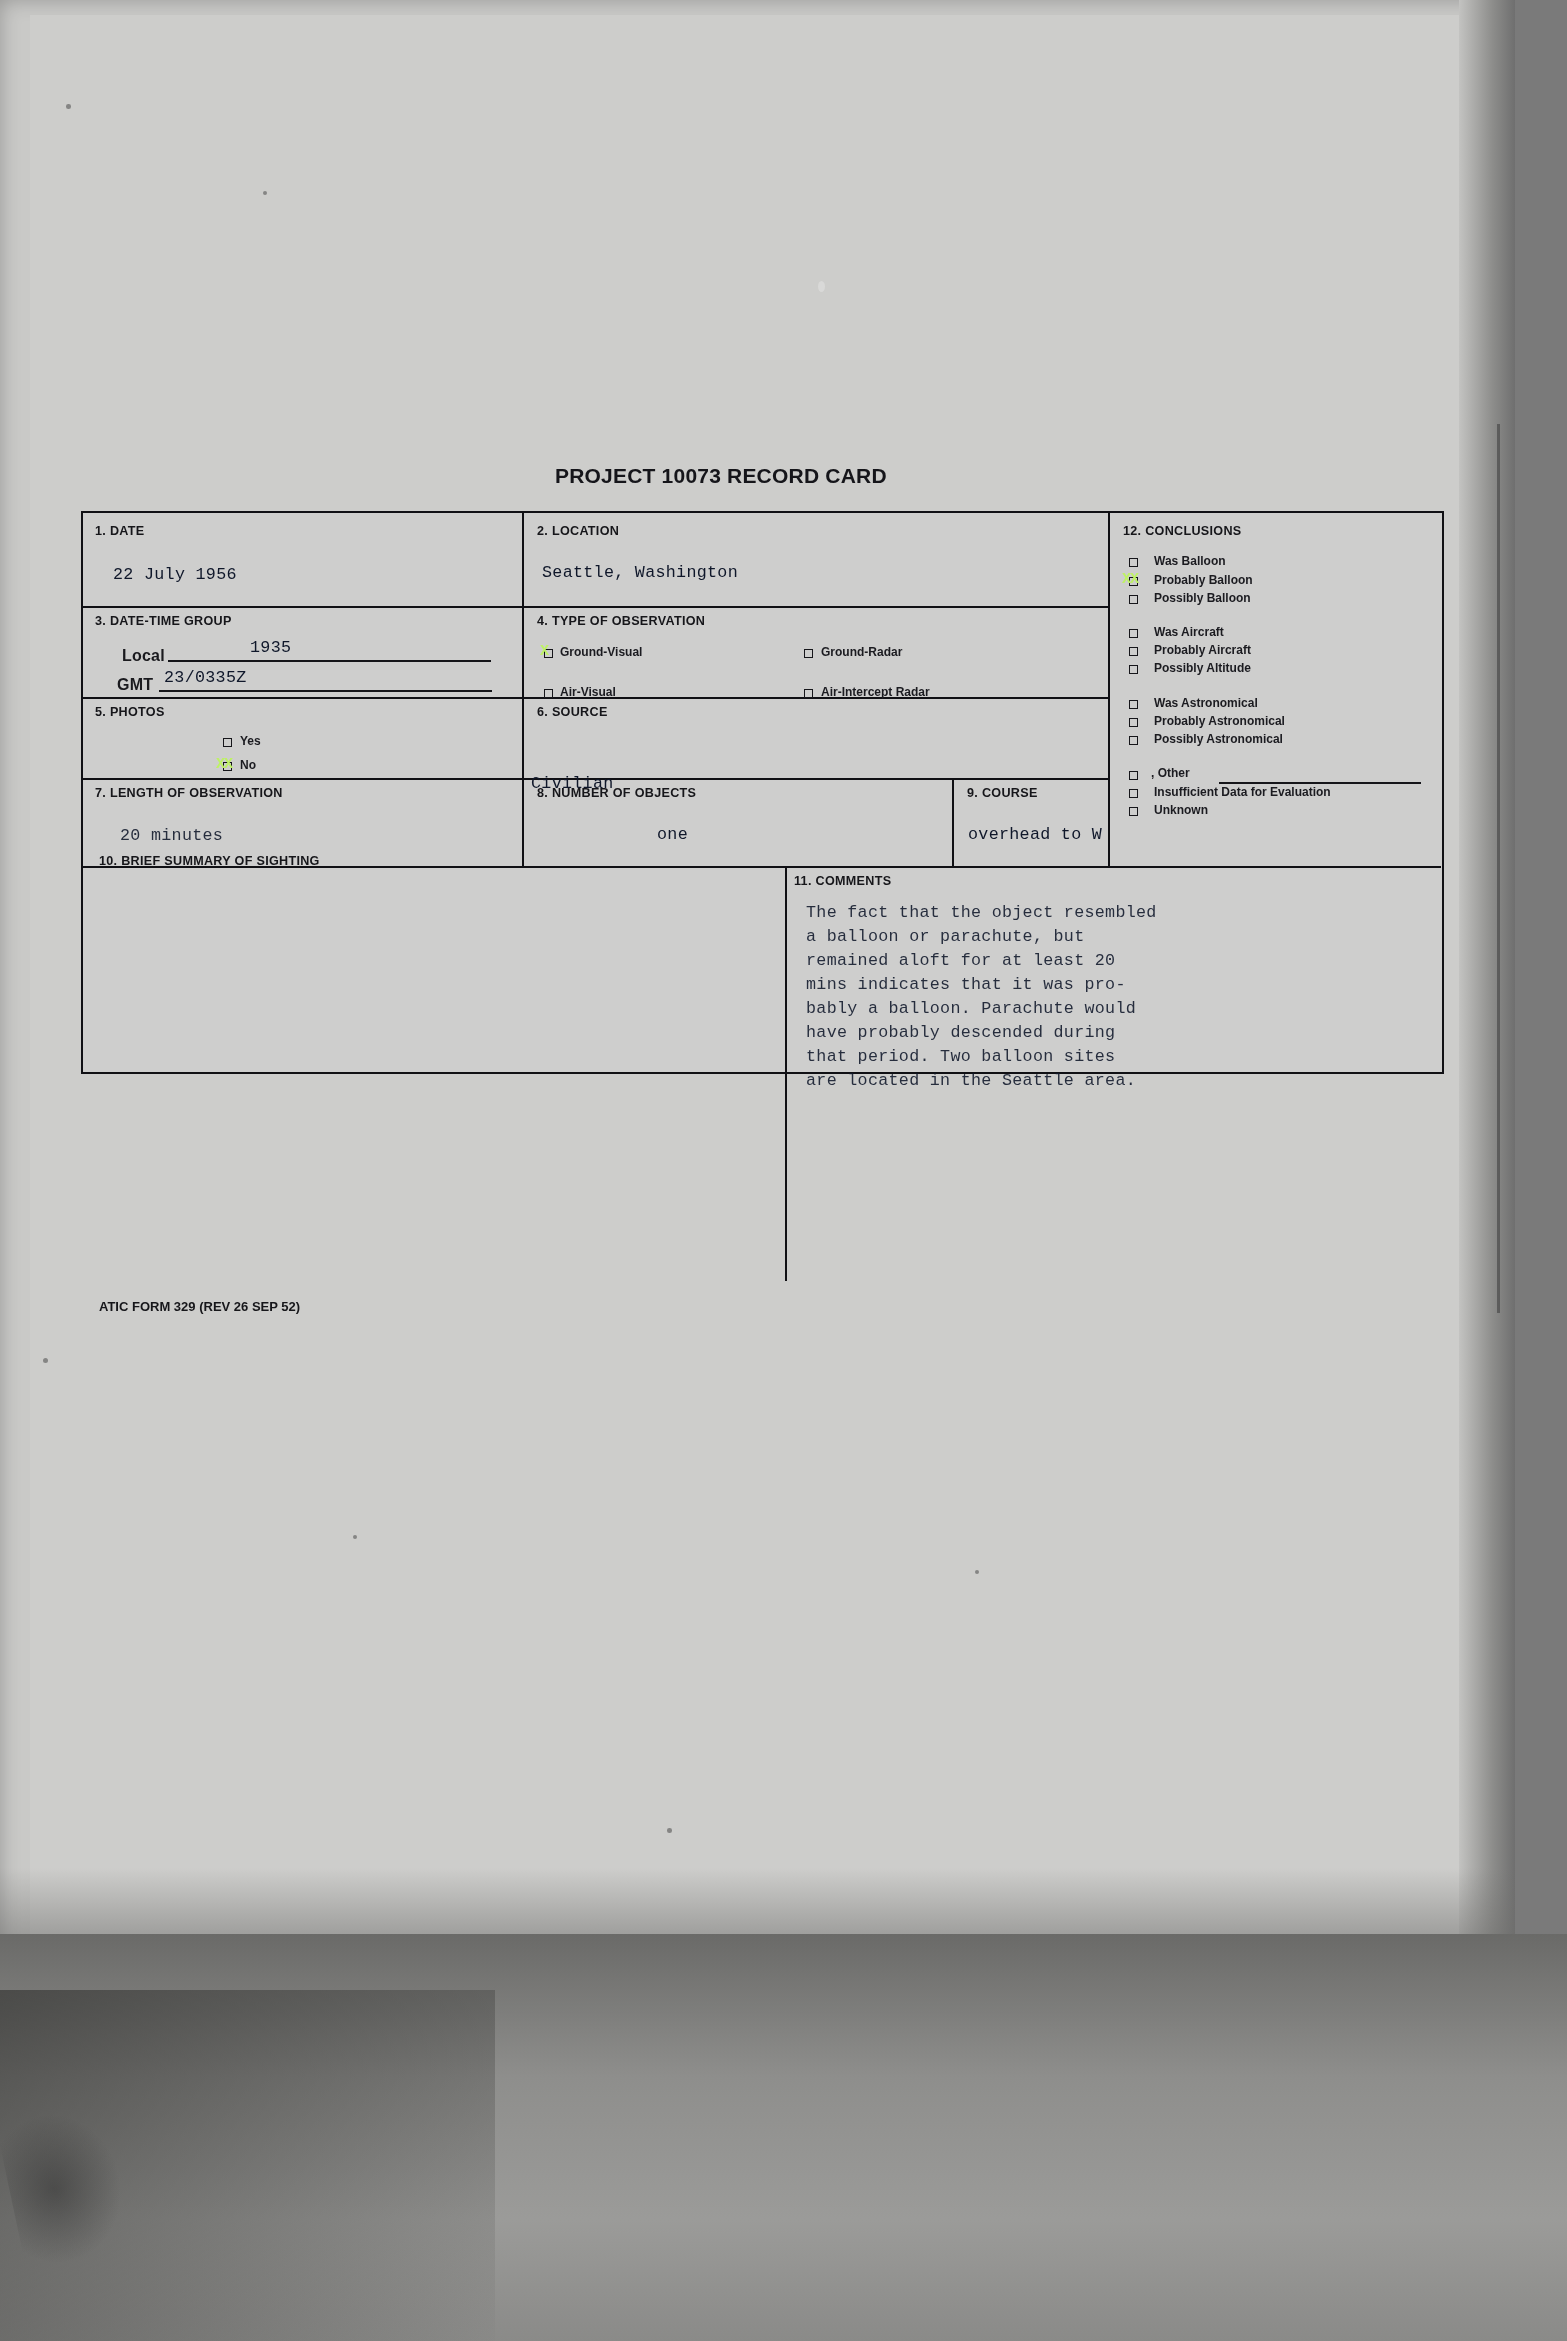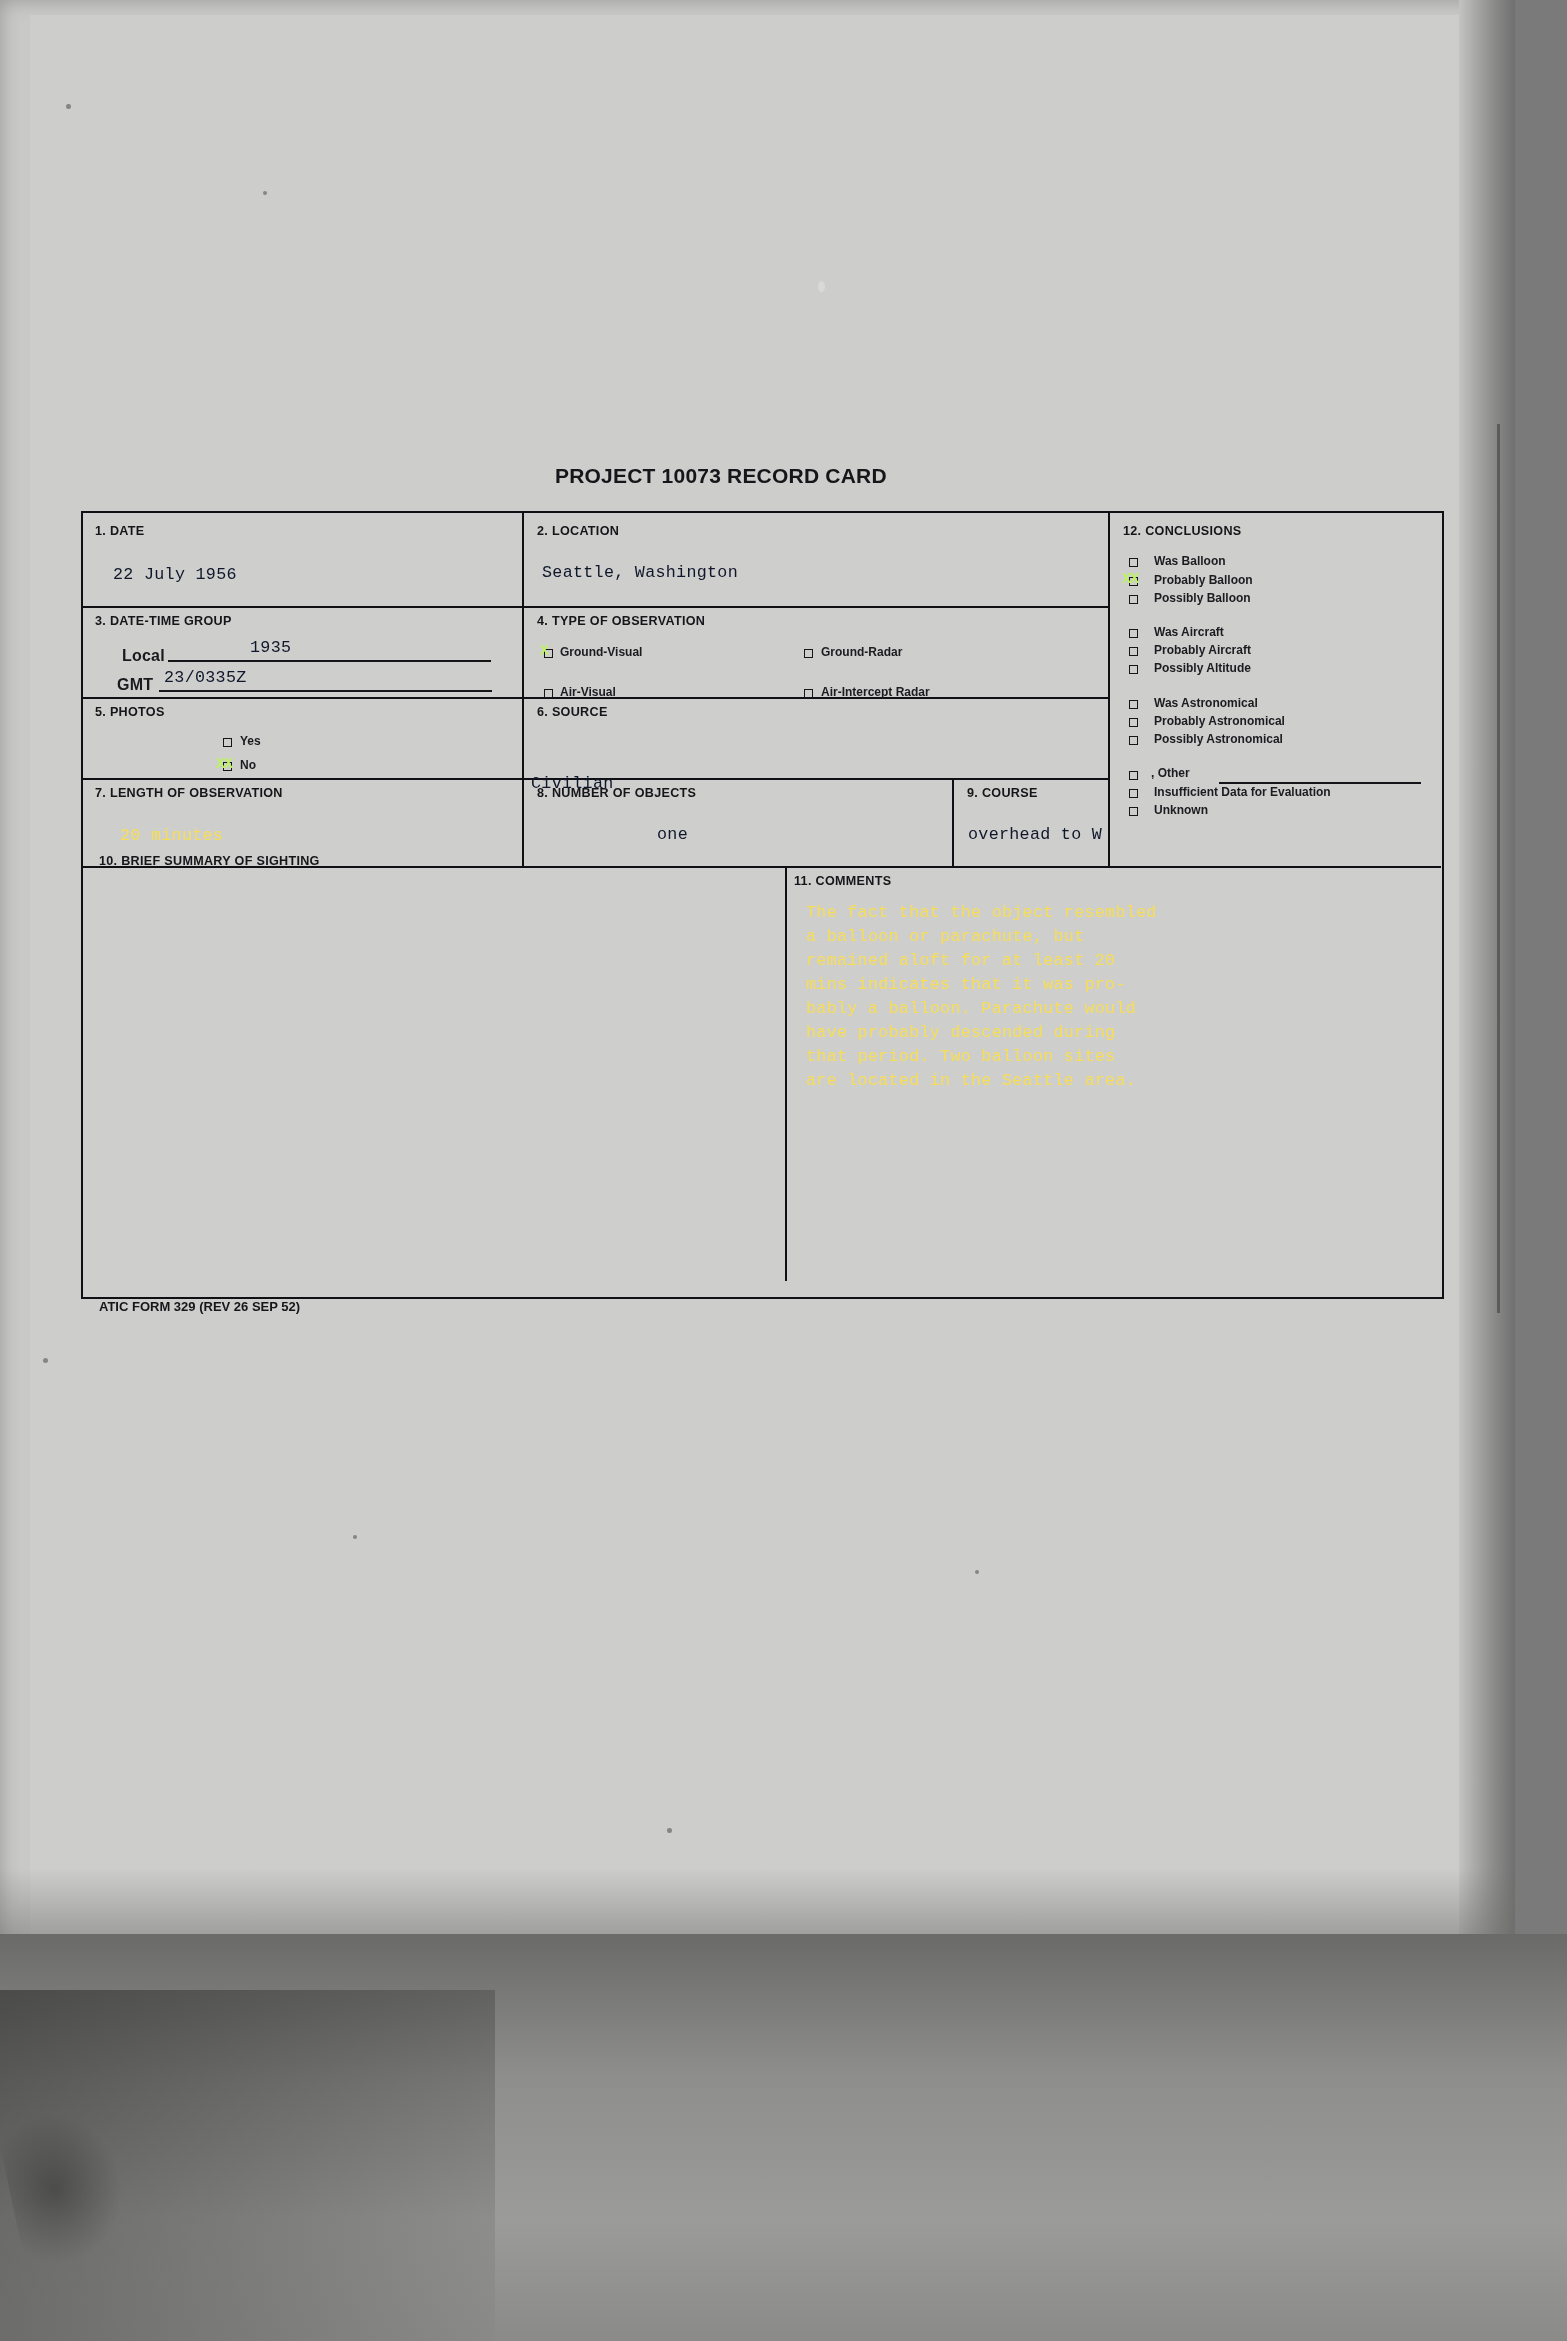--- a/index.html
+++ b/index.html
@@ -107,21 +107,21 @@
     letter-spacing: 0.2px;
     color: #15151a;
     font-family: "Liberation Sans", sans-serif;
     white-space: nowrap;
   }
   .card {
     position: absolute;
     left: 81px;
     top: 511px;
     width: 1363px;
-    height: 788px;
+    height: 563px;
     border: 2.5px solid #101014;
     box-sizing: border-box;
     background: rgba(255,255,255,0.04);
   }
   .ln { position: absolute; background: #101014; }
   .vln { width: 2px; }
   .hln { height: 2px; }
 
   .lbl {
     position: absolute;
@@ -150,21 +150,21 @@
     font-weight: bold;
   }
   .typed {
     position: absolute;
     font-family: "Liberation Mono", monospace;
     font-size: 16.7px;
     color: #0f172a;
     white-space: pre;
     letter-spacing: 0.3px;
   }
-  .typed.faint { color: #fde047; opacity: .88; }
+  .typed.faint { color: #0f172a; opacity: .88; }
   .typed.block {
     white-space: pre;
     line-height: 24px;
   }
   .ul {
     position: absolute;
     height: 1.5px;
     background: #151519;
   }
   .box {

